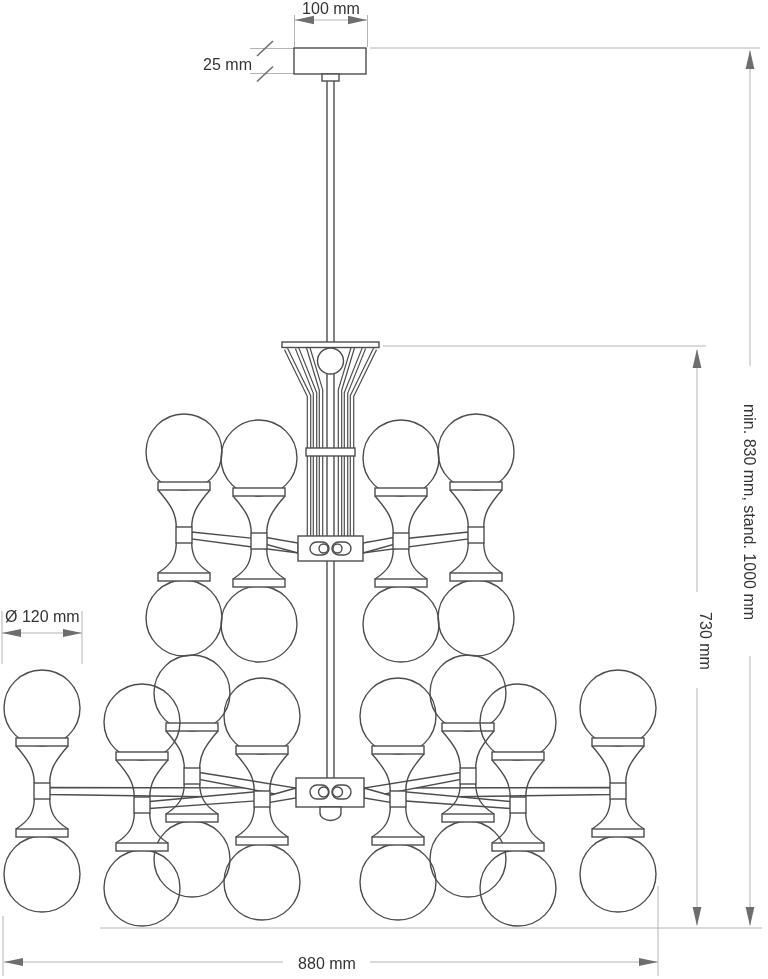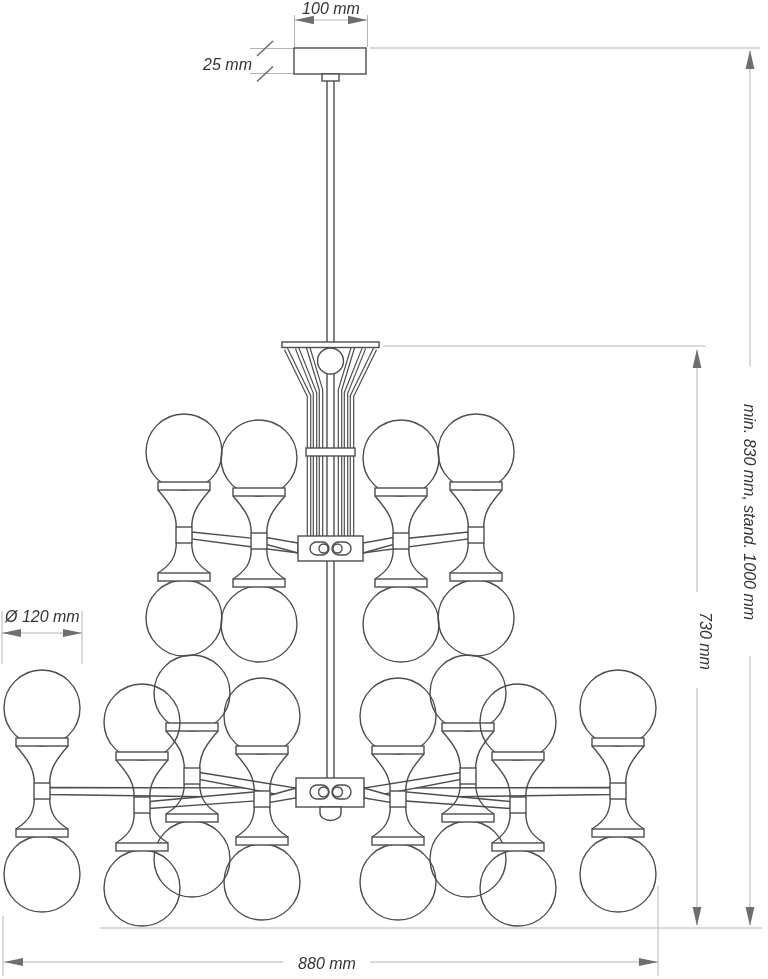--- a/index.html
+++ b/index.html
@@ -1,16 +1,16 @@
 <!DOCTYPE html>
 <html><head>
 <meta charset="utf-8">
 <style>
   html,body{margin:0;padding:0;background:#ffffff;}
-  .stage{width:768px;height:979px;position:relative;background:#fff;overflow:hidden;font-style:italic;}
+  .stage{width:768px;height:979px;position:relative;background:#fff;overflow:hidden;}
   svg{display:block;}
   .glass{fill:none;stroke:#4d4d4d;stroke-width:1.4;}
   .metal{fill:#ffffff;stroke:#4d4d4d;stroke-width:1.4;}
   .rodline{stroke:#4d4d4d;stroke-width:4.6;fill:none;}
   .rodcore{stroke:#ffffff;stroke-width:2.2;fill:none;}
   .dim{stroke:#b4b4b4;stroke-width:1;fill:none;}
   .tick{stroke:#6e6e6e;stroke-width:1.6;fill:none;}
   .arrow{fill:#6e6e6e;stroke:none;}
   .dimtext{font-family:"Liberation Sans", sans-serif;font-size:16px;fill:#343434;}
 </style>

